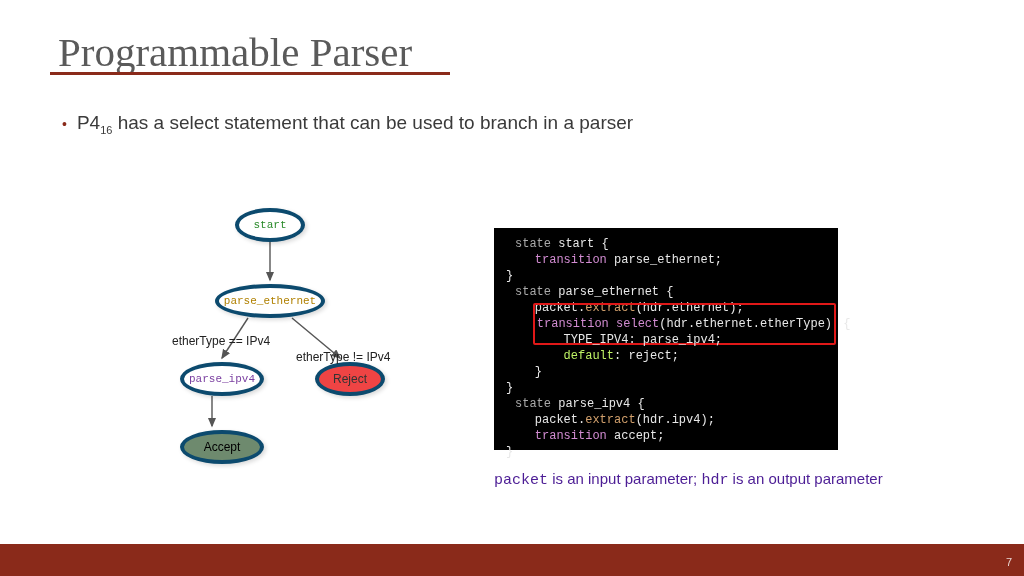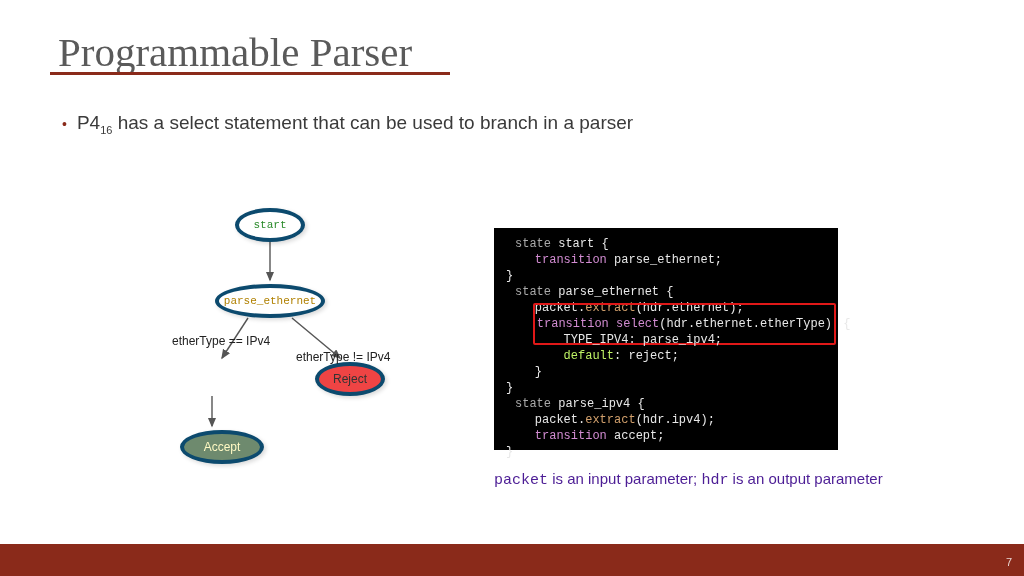--- a/index.html
+++ b/index.html
@@ -58,21 +58,21 @@
     align-items: center;
     justify-content: center;
     font-size: 11px;
     font-family: "Courier New", monospace;
     box-shadow: 2px 2px 4px rgba(0,0,0,0.15);
   }
   .n-start   { top: 0;   left: 75px; width: 70px; height: 34px; color:#2a8a2a; }
   .n-eth     { top: 76px; left: 55px; width: 110px; height: 34px; color:#b08000; }
   .n-ipv4    { top: 154px; left: 20px; width: 84px; height: 34px; color:#7a3fa0; }
   .n-rej     { top: 154px; left: 155px; width: 70px; height: 34px; background:#ef4444; color:#333; font-family: Arial; font-size:12px;}
-  .n-acc     { top: 222px; left: 20px; width: 84px; height: 34px; background:#6e8a6e; color:#fef9c3; font-family: Arial; font-size:12px;}
+  .n-acc     { top: 222px; left: 20px; width: 84px; height: 34px; background:#6e8a6e; color:#000000; font-family: Arial; font-size:12px;}
   .edge-lbl  { position:absolute; font-size:12px; color:#222; white-space:nowrap;}
   .lbl-l     { top:126px; left:12px; }
   .lbl-r     { top:142px; left:136px; }
   .flow svg  { position:absolute; top:0; left:0; width:280px; height:260px; overflow:visible;}
   
   .code {
     position: absolute;
     top: 228px;
     left: 494px;
     width: 344px;
@@ -139,20 +139,21 @@
         <path d="M0,0 L7,3 L0,6 Z" fill="#555"></path>
       </marker>
     </defs>
     <line x1="110" y1="34" x2="110" y2="72" stroke="#555" stroke-width="1.4" marker-end="url(#ah)"></line>
     <line x1="88" y1="110" x2="62" y2="150" stroke="#555" stroke-width="1.4" marker-end="url(#ah)"></line>
     <line x1="132" y1="110" x2="180" y2="150" stroke="#555" stroke-width="1.4" marker-end="url(#ah)"></line>
     <line x1="52" y1="188" x2="52" y2="218" stroke="#555" stroke-width="1.4" marker-end="url(#ah)"></line>
   </svg>
   <div class="node n-start">start</div>
   <div class="node n-eth">parse_ethernet</div>
+  <div class="node n-ipv4">parse_ipv4</div>
   <div class="node n-rej">Reject</div>
   <div class="node n-acc">Accept</div>
   <div class="edge-lbl lbl-l">etherType == IPv4</div>
   <div class="edge-lbl lbl-r">etherType != IPv4</div>
 </div>
 
 <div class="code"><span class="kw-state">state </span><span>start {</span>
 <span class="kw-trans-and-sel">    transition </span><span>parse_ethernet;</span>
 <span>}</span>
 <span class="kw-state">state </span><span>parse_ethernet {</span>

